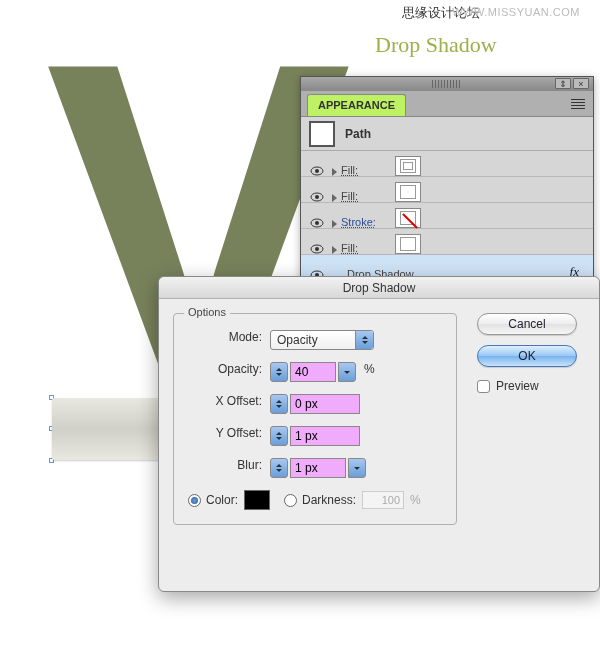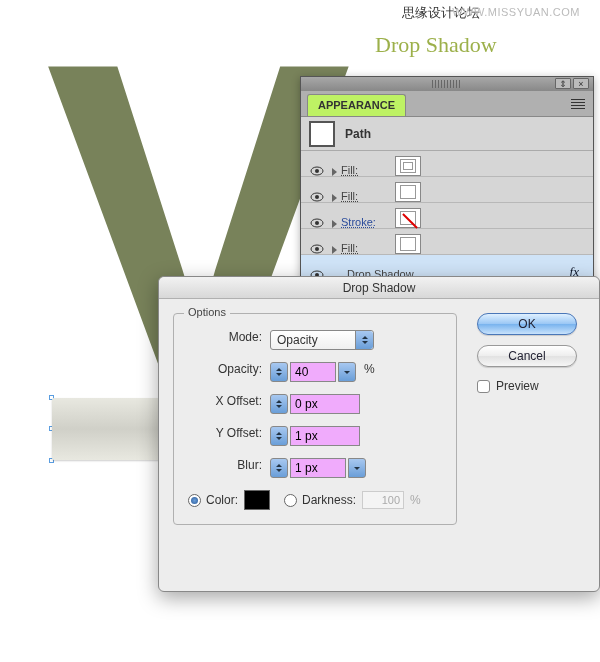--- a/index.html
+++ b/index.html
@@ -251,21 +251,21 @@
         <span>Color:</span>
         <div class="color-chip"></div>
         <div class="radio"></div>
         <span>Darkness:</span>
         <input class="dark-input" style="margin-left: 6px;" disabled="" value="100">
         <span class="pct" style="color:#aaa">%</span>
       </div>
     </div>
 
     <div class="dialog-side">
+      <div class="aqua-btn cancel">Cancel</div>
       <div class="aqua-btn default">OK</div>
-      <div class="aqua-btn cancel">Cancel</div>
       <div class="chk-row">
         <div class="checkbox"></div>
         <span>Preview</span>
       </div>
     </div>
   </div>
 </div>
 
 </body></html>

